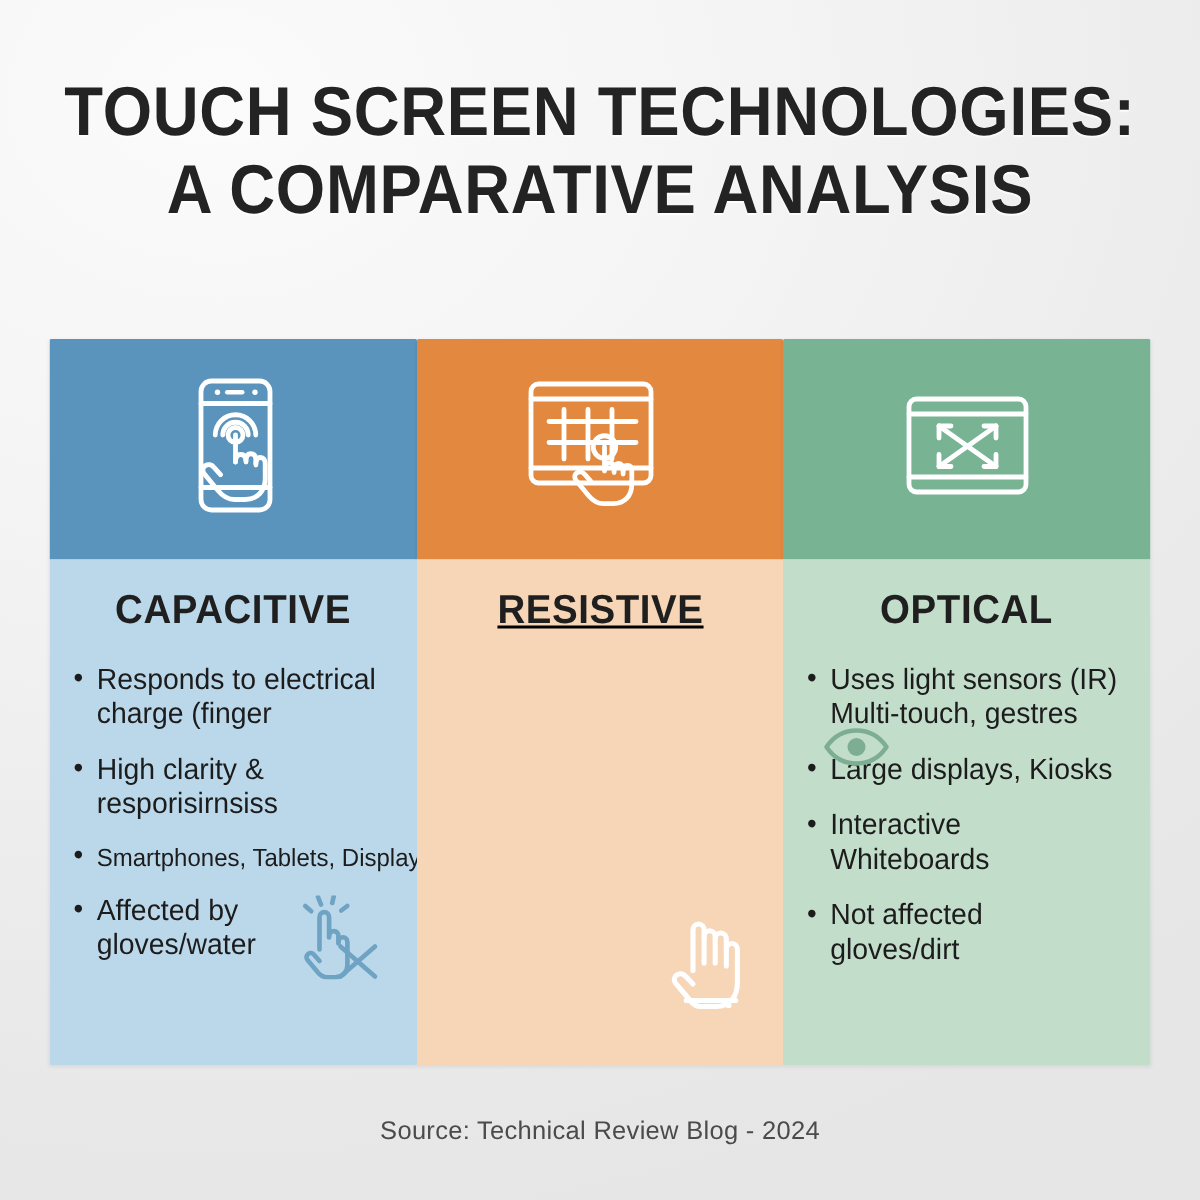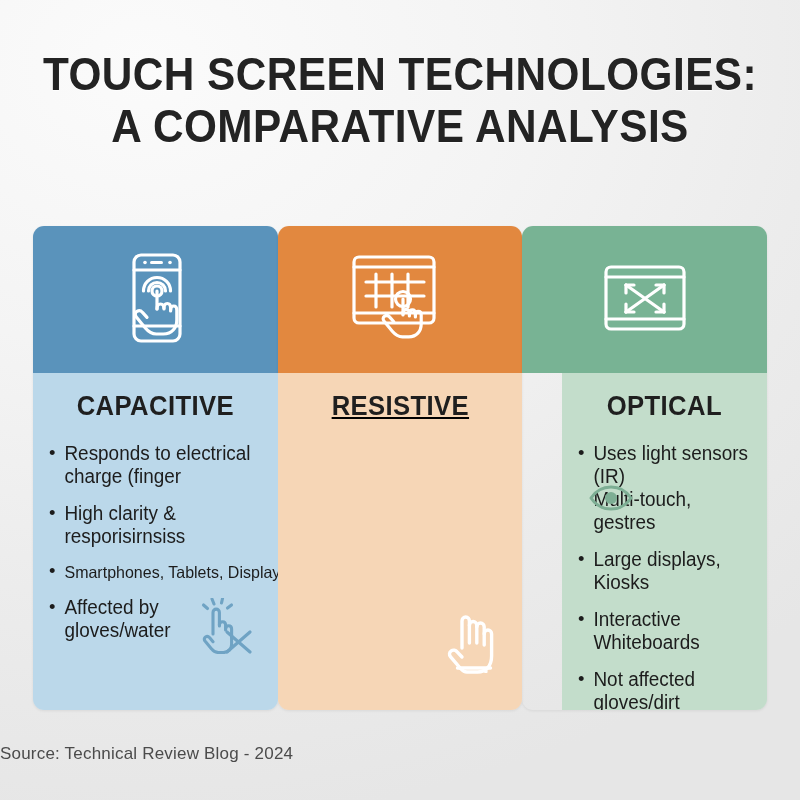--- a/index.html
+++ b/index.html
@@ -47,21 +47,21 @@
     left: 33px;
     width: 734px;
     height: 484px;
     display: flex;
     justify-content: space-between;
   }
 
   .card {
     width: 249px;
     height: 484px;
-    border-radius: 11px;
+    border-radius: 1px;
     overflow: hidden;
     display: flex;
     flex-direction: column;
     box-shadow: 0 1px 3px rgba(0,0,0,0.07);
   }
 
   .card-icon-band {
     height: 147px;
     flex: 0 0 147px;
     display: flex;
@@ -118,38 +118,38 @@
   }
 
   
   .card.capacitive .card-icon-band { background: #5a93bb; }
   .card.capacitive .card-body      { background: #bbd8ea; }
 
   .card.resistive  .card-icon-band { background: #e2883f; }
   .card.resistive  .card-body      { background: #f6d6b6; text-decoration: underline; }
 
   .card.optical    .card-icon-band { background: #78b394; }
-  .card.optical    .card-body      { background: #c3ddcb; margin-left: 40px; }
+  .card.optical    .card-body      { background: #c3ddcb; }
 
   
   .body-icon {
     position: absolute;
     pointer-events: none;
   }
   .icon-nohand  { right: 24px; bottom: 52px; }
   .icon-glove   { right: 18px; bottom: 26px; }
   .icon-eye     { left: 26px;  top: 112px; }
 
   
   .footer {
     position: absolute;
     top: 744px;
     left: 0;
     width: 800px;
-    text-align: left;
+    text-align: center;
     font-family: "Liberation Sans Narrow", "Liberation Sans", sans-serif;
     font-size: 17px;
     color: #4b4b4b;
     letter-spacing: 0.2px;
   }
 </style>
 </head>
 <body>
 
 <div id="infographic">

